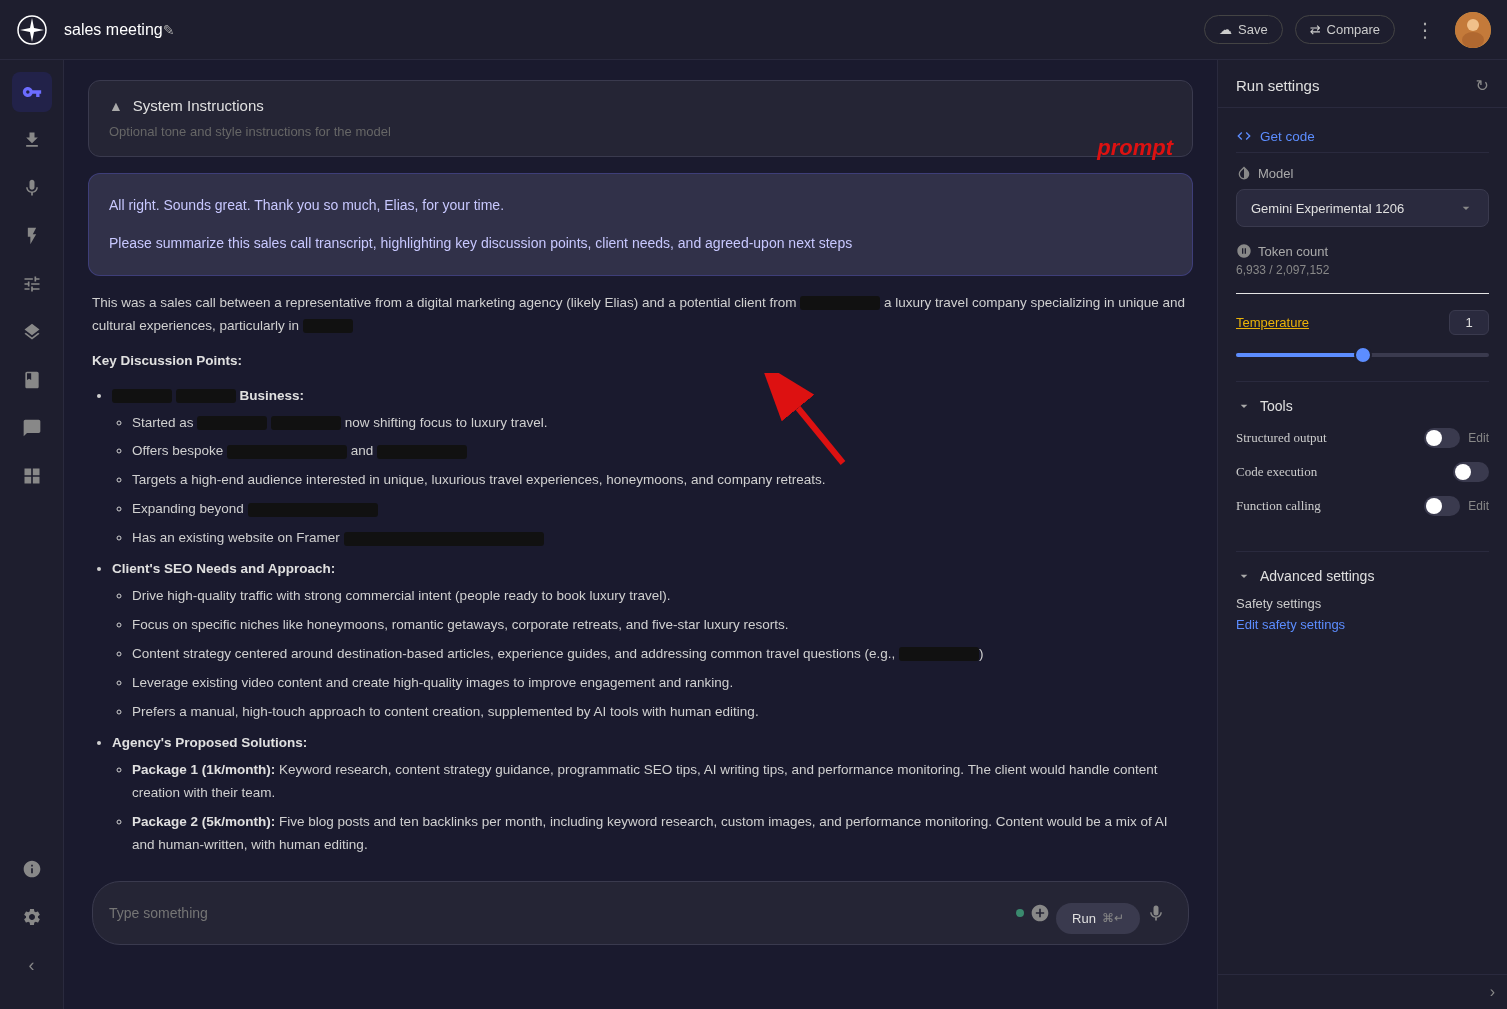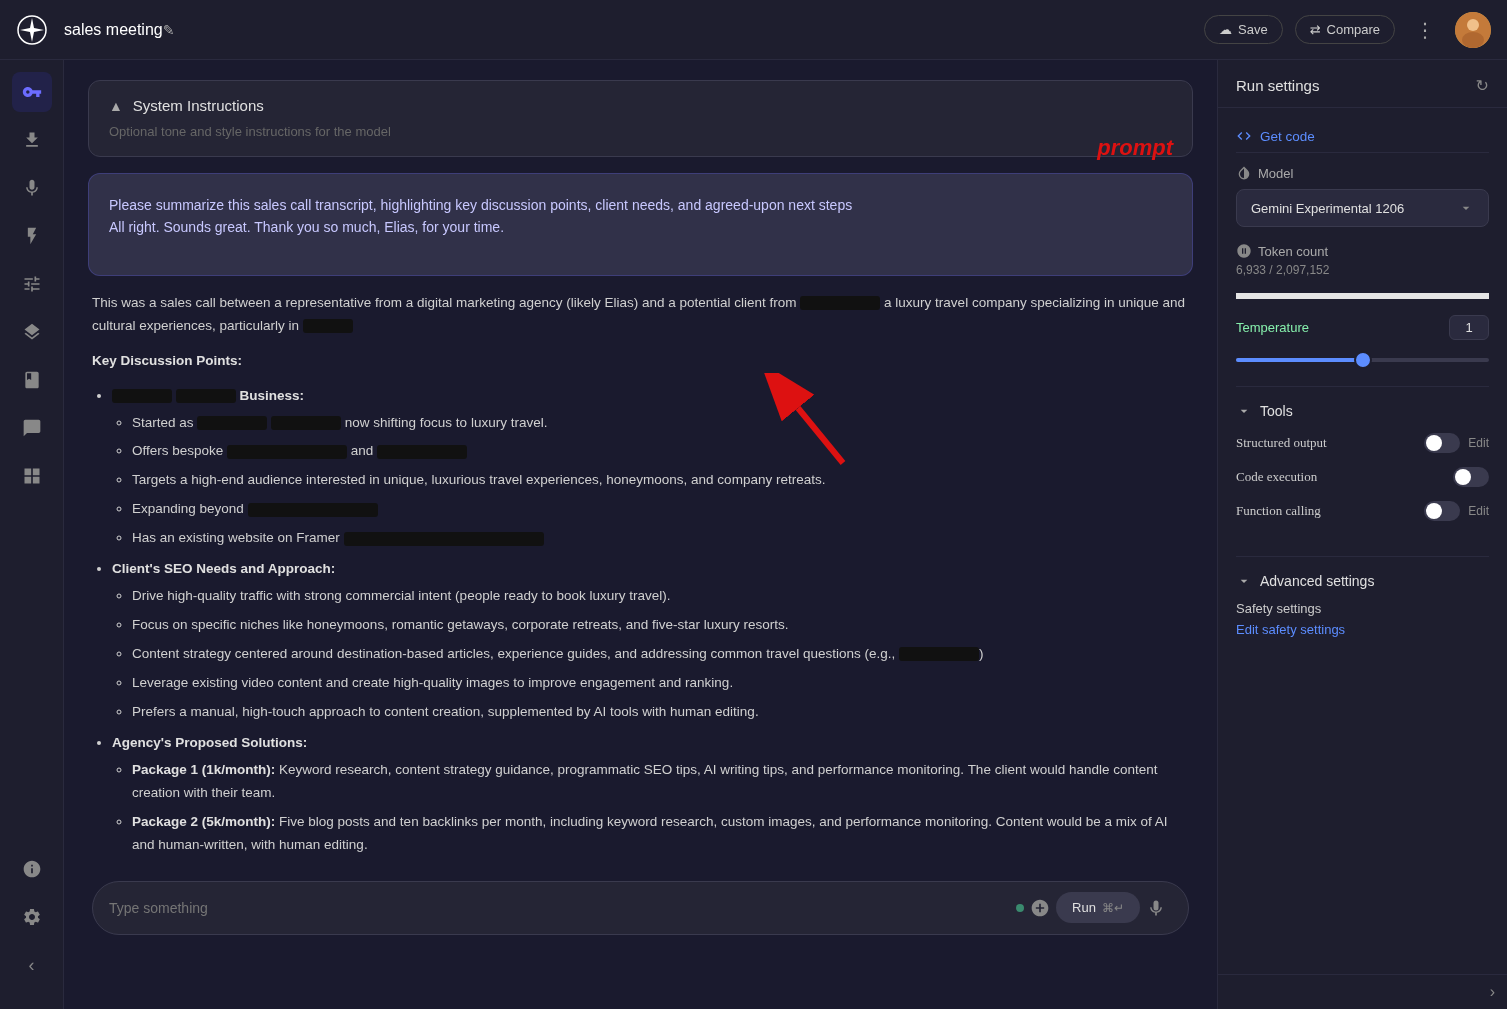--- a/index.html
+++ b/index.html
@@ -239,20 +239,21 @@
       background: #3a3a4e;
       border: none;
       color: #e0e0e0;
       padding: 8px 16px;
       border-radius: 20px;
       cursor: pointer;
       font-size: 13px;
       display: flex;
       align-items: center;
       gap: 6px;
+      margin-top: 11px;
     }
 
     
     .right-panel {
       width: 290px;
       background: #1e1e2e;
       border-left: 1px solid #2a2a3e;
       display: flex;
       flex-direction: column;
       overflow-y: auto;
@@ -326,21 +327,21 @@
     }
     .model-select-name {
       font-size: 13px;
       color: #e0e0e0;
     }
 
     
     .token-count-section {
       margin-bottom: 16px;
       padding-bottom: 16px;
-      border-bottom: 6px solid #e5e5e5;
+      border-bottom: 1px solid #e5e5e5;
     }
     .token-label {
       font-size: 13px;
       color: #aaa;
       margin-bottom: 4px;
       display: flex;
       align-items: center;
       gap: 6px;
     }
     .token-value {
@@ -355,21 +356,22 @@
       border-bottom: 1px solid #2a2a3e;
     }
     .temp-header {
       display: flex;
       align-items: center;
       justify-content: space-between;
       margin-bottom: 10px;
     }
     .temp-label {
       font-size: 13px;
-      color: #86efac;
+      color: #eab308;
+      text-decoration: underline;
     }
     .temp-value-box {
       background: #2a2a3e;
       border: 1px solid #3a3a4e;
       border-radius: 6px;
       padding: 4px 12px;
       font-size: 13px;
       color: #e0e0e0;
       min-width: 40px;
       text-align: center;
@@ -601,22 +603,22 @@
     <div class="system-instructions-card">
       <div class="card-header">
         <button class="card-collapse-btn">▲</button>
         <span class="card-title">System Instructions</span>
       </div>
       <span class="card-placeholder">Optional tone and style instructions for the model</span>
     </div>
 
     <div class="prompt-wrapper">
       <div class="prompt-bubble">
+        <p style="margin-bottom:16px;">All right. Sounds great. Thank you so much, Elias, for your time.</p>
         <p>Please summarize this sales call transcript, highlighting key discussion points, client needs, and agreed-upon next steps</p>
-        <p style="margin-bottom:16px;">All right. Sounds great. Thank you so much, Elias, for your time.</p>
       </div>
 
       <svg class="red-arrow" viewBox="0 0 120 120" xmlns="http://www.w3.org/2000/svg">
         <defs>
           <marker id="arrowhead" markerWidth="10" markerHeight="7" refX="0" refY="3.5" orient="auto">
             <polygon points="0 0, 10 3.5, 0 7" fill="#dd1111"></polygon>
           </marker>
         </defs>
         <line x1="80" y1="90" x2="35" y2="35" stroke="#dd1111" stroke-width="6" marker-end="url(#arrowhead)"></line>
       </svg>

